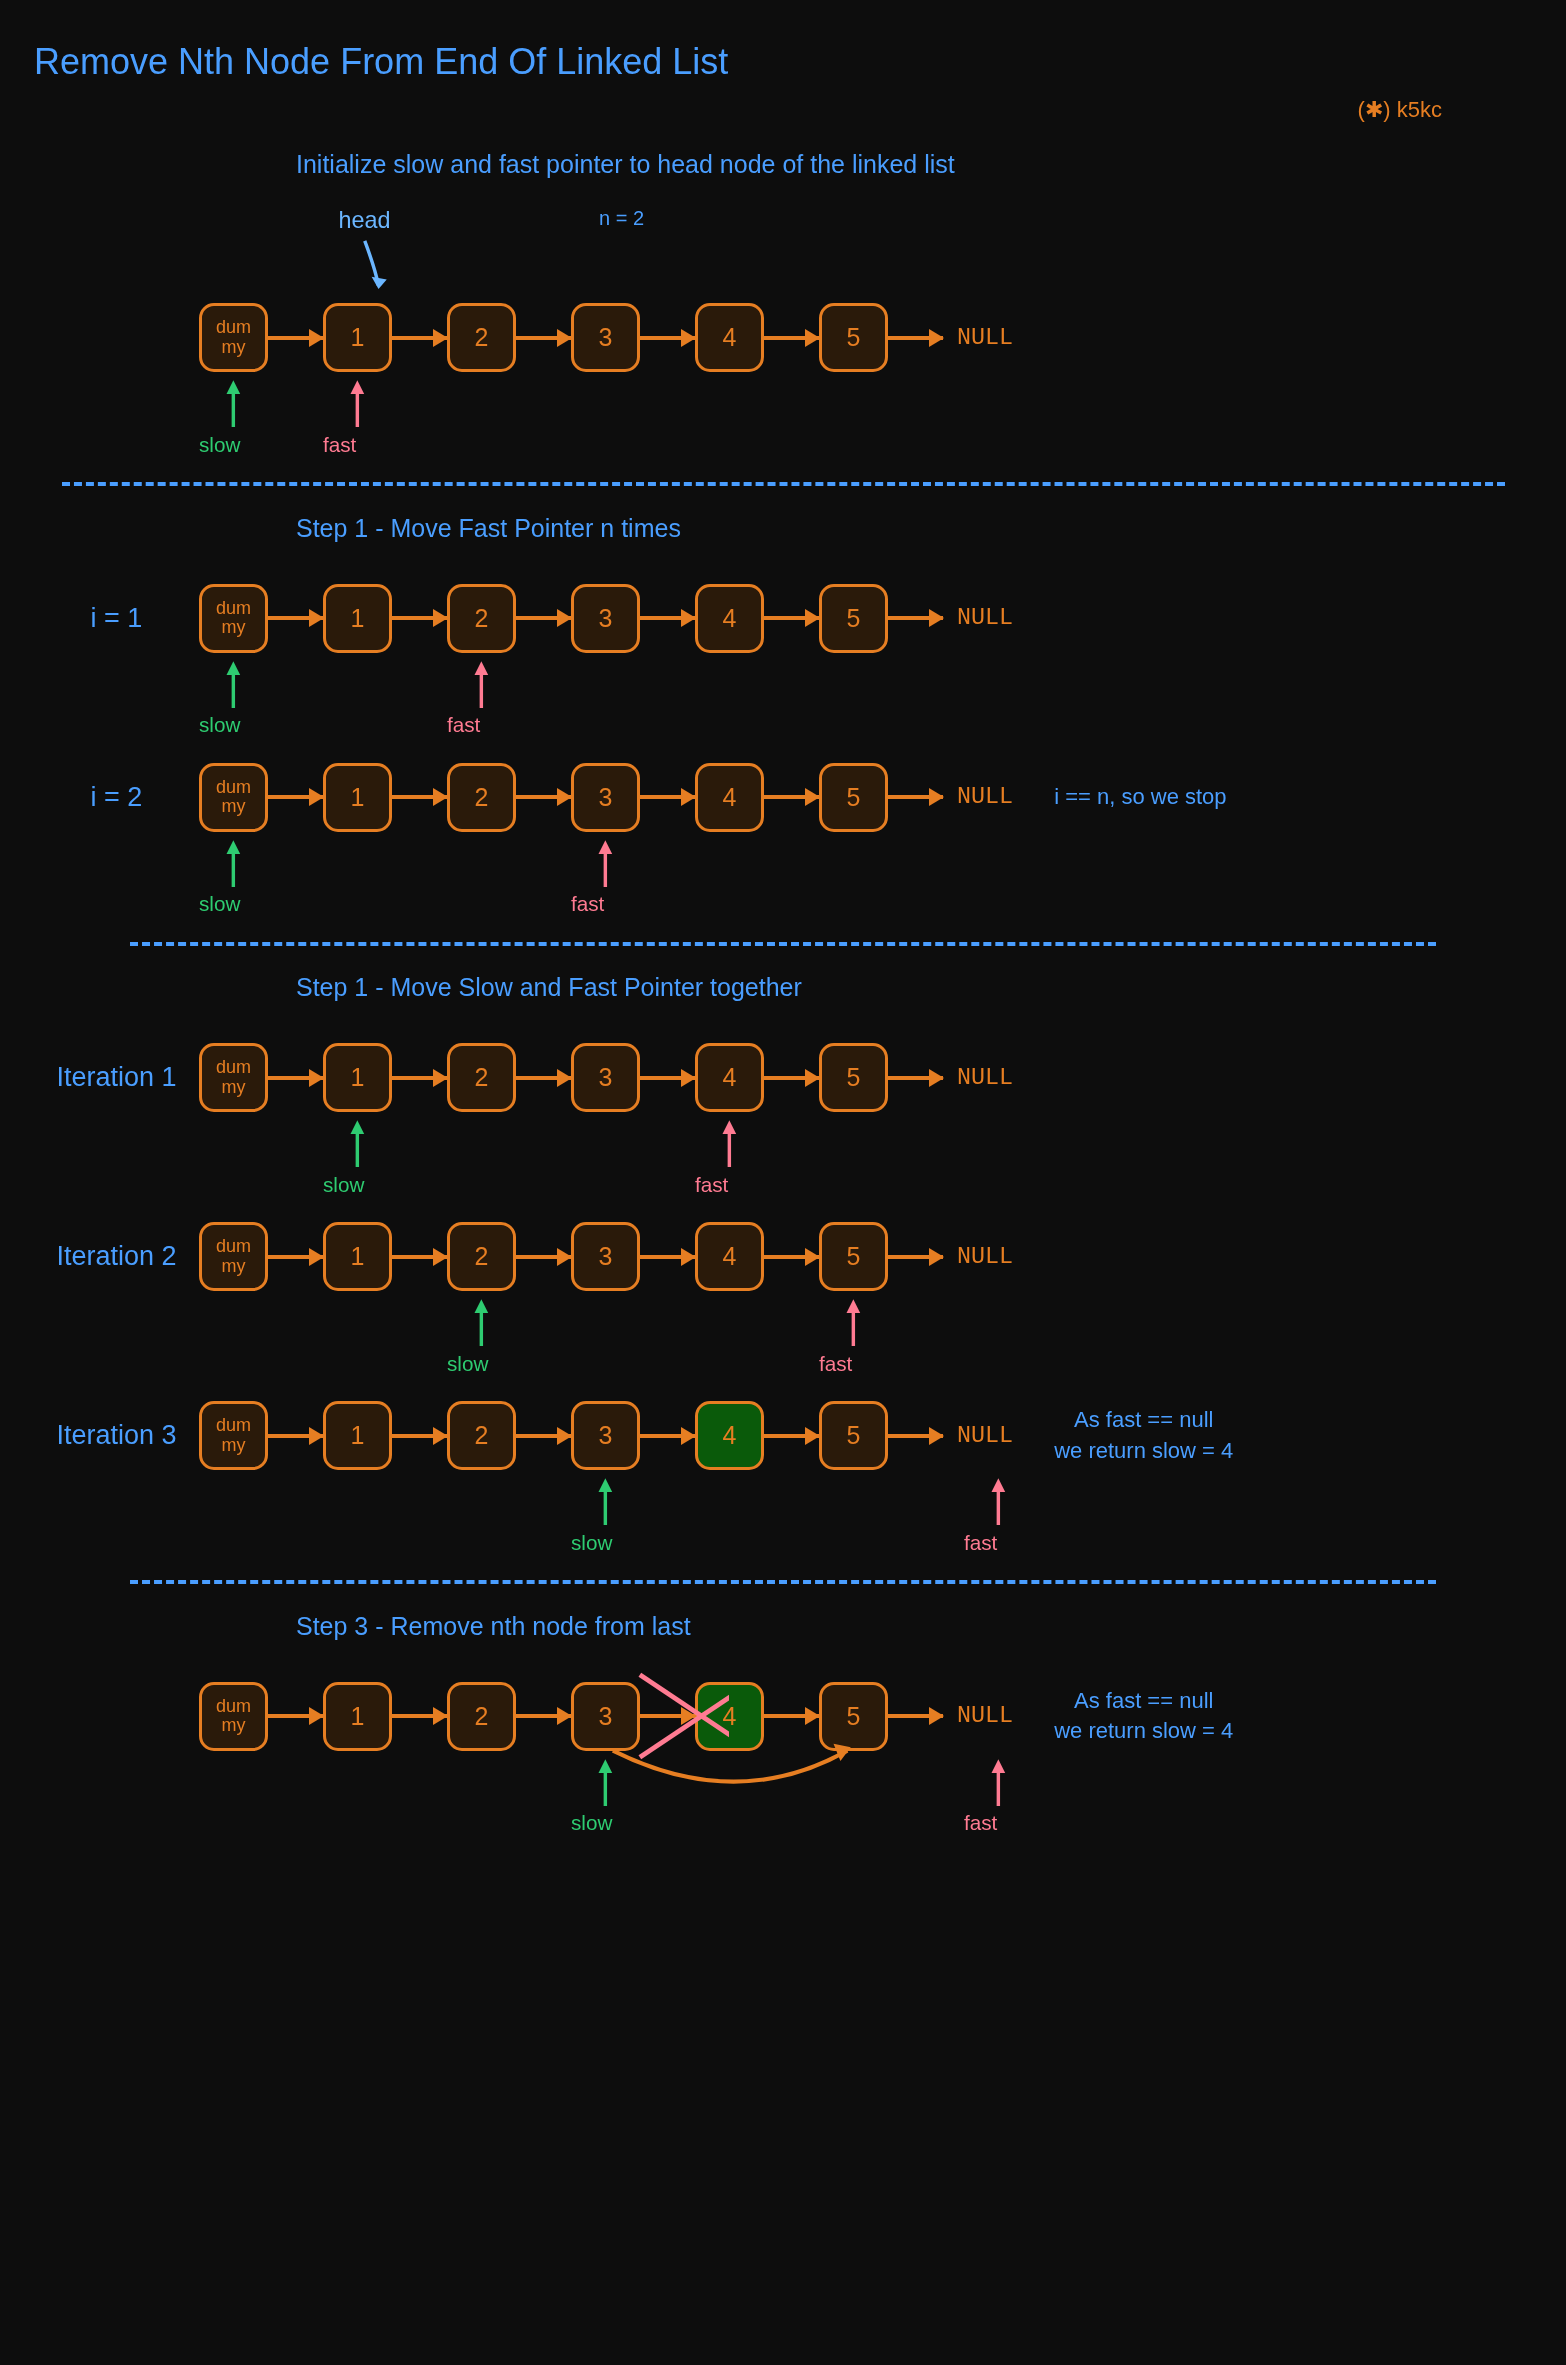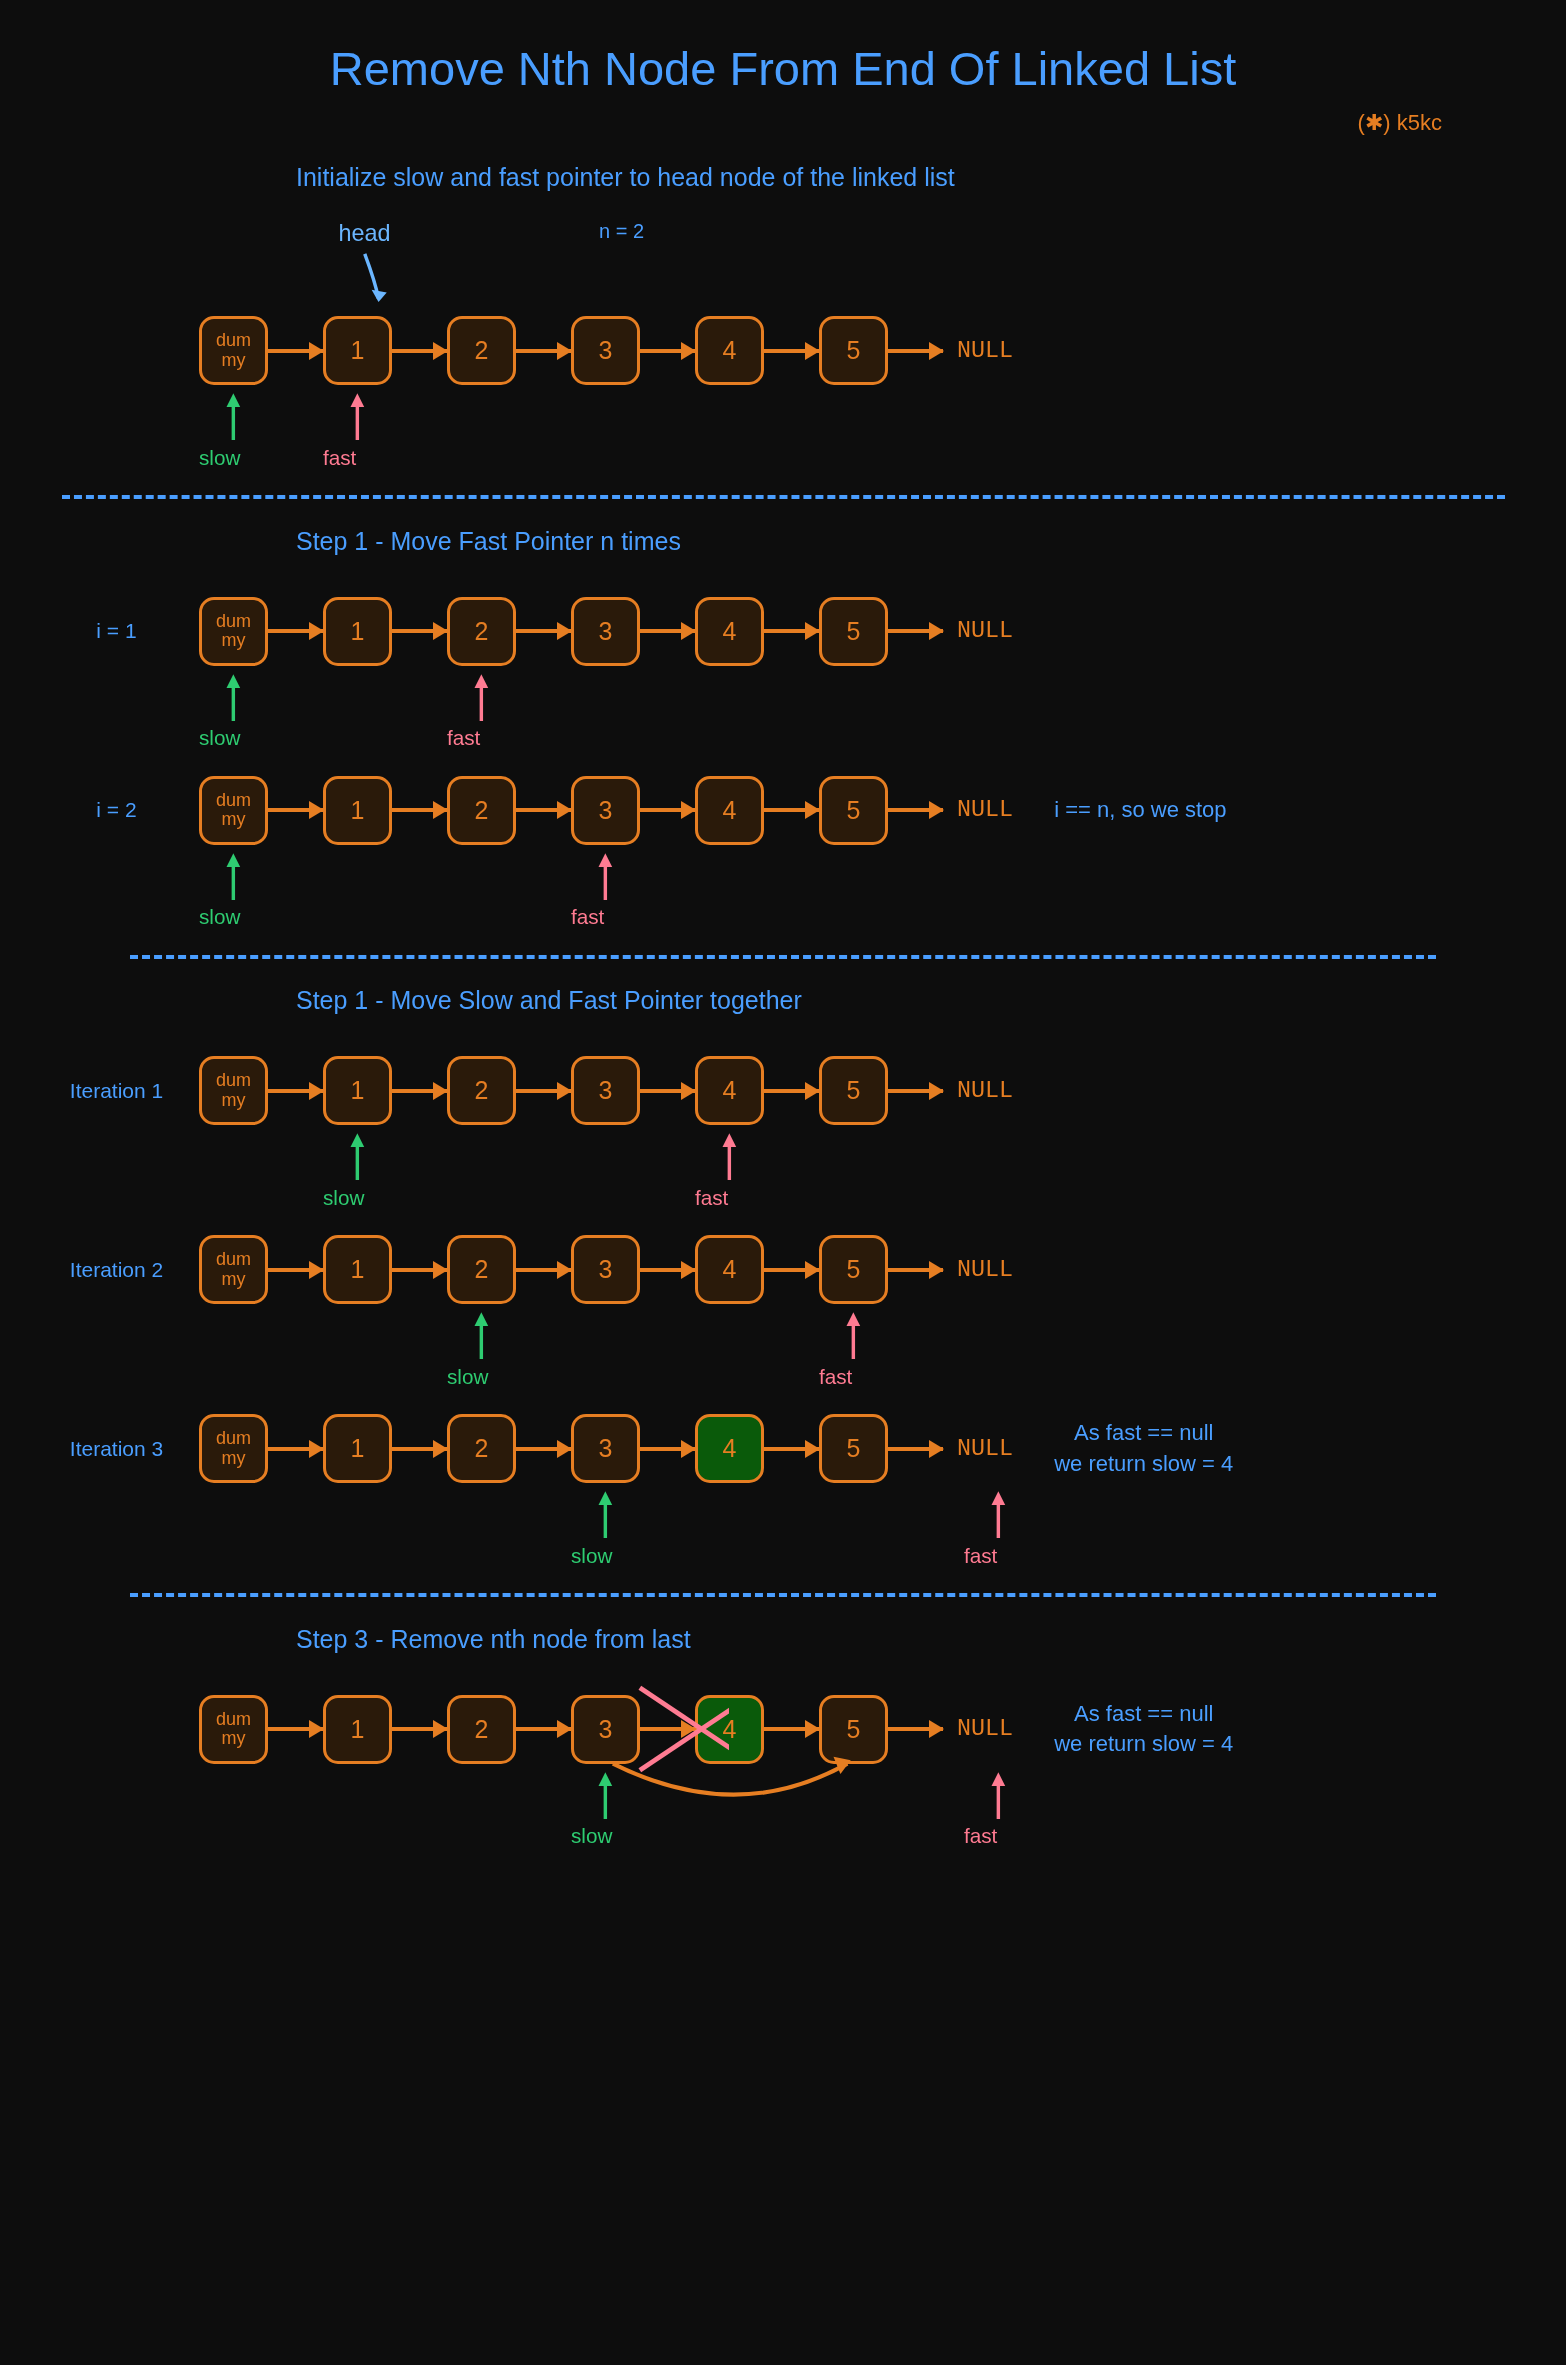--- a/index.html
+++ b/index.html
@@ -5,22 +5,22 @@
   * { box-sizing: border-box; }
   body {
     background: #0d0d0d;
     margin: 0;
     padding: 41px 34px;
     font-family: -apple-system, BlinkMacSystemFont, "Segoe UI", sans-serif;
     color: #4a9eff;
   }
   .wrap { max-width: 1498px; margin: 0 auto; }
   .title {
-    text-align: center;
-    font-size: 47px;
+    text-align: left;
+    font-size: 36px;
     color: #4a9eff;
     margin-bottom: 13.8px;
     font-weight: 400;
   }
   .watermark {
     text-align: right;
     color: #e67e22;
     font-size: 22px;
     padding-right: 90px;
     margin-bottom: 27.5px;
@@ -48,21 +48,21 @@
     position: relative;
     margin: 96px 0 110px 0;
   }
   .row {
     display: flex;
     align-items: center;
     position: relative;
   }
   .prefix {
     color: #4a9eff;
-    font-size: 21px;
+    font-size: 27px;
     width: 165px;
     flex-shrink: 0;
     text-align: center;
   }
   .node {
     width: 69px;
     height: 69px;
     border: 3.4px solid #e67e22;
     border-radius: 15px;
     background: #2a1a0a;

